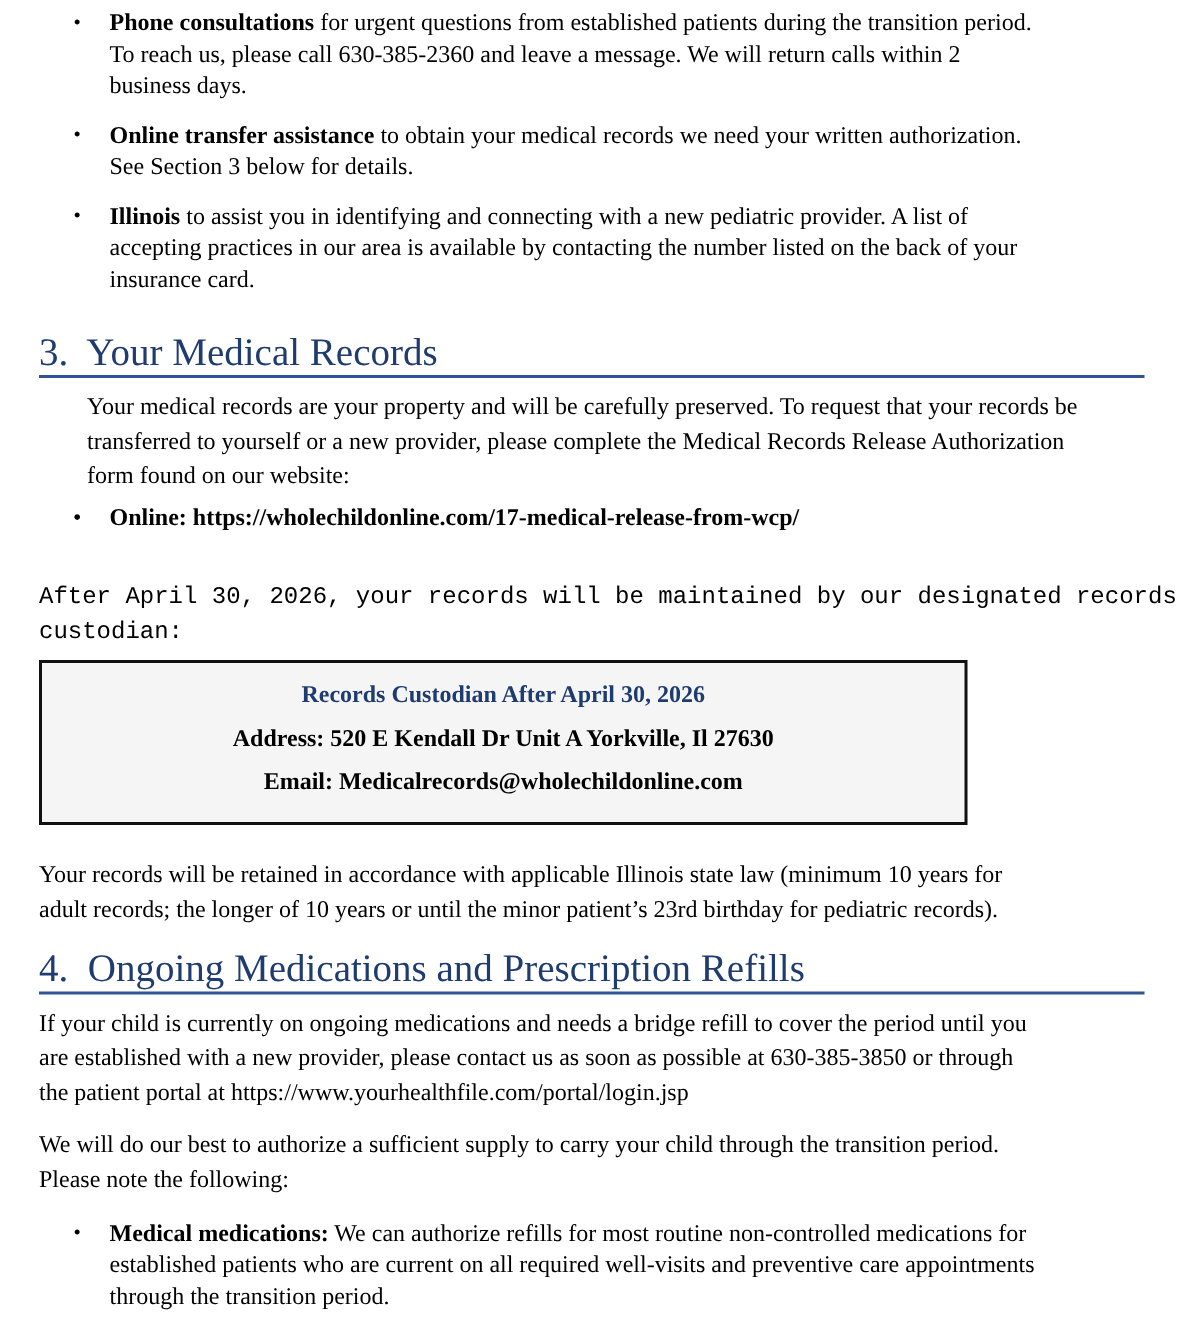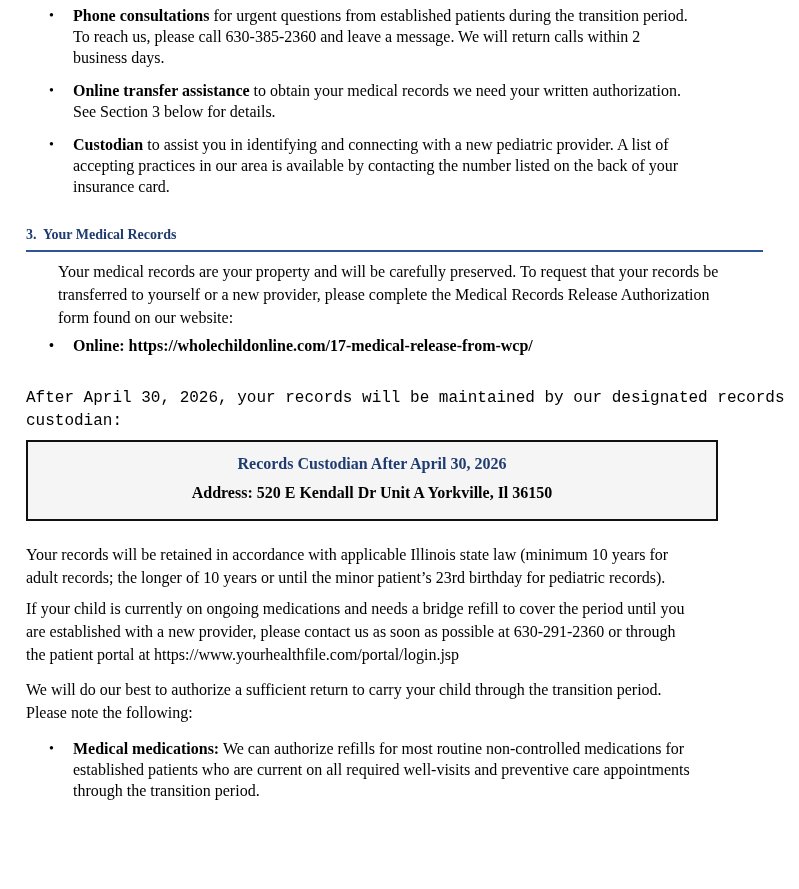--- a/index.html
+++ b/index.html
@@ -43,42 +43,42 @@
   }
   .btext {
     flex: 1 1 auto;
     white-space: pre-line;
   }
   .btext b { font-weight: 700; }
   
   .sec-heading {
     width: 737px;
     margin: 0;
-    font-size: 14px;
-    font-weight: 700;
+    font-size: 26px;
+    font-weight: 400;
     line-height: 23px;
     color: #1F3C70;
     border-bottom: 2px solid #2F5496;
     padding-bottom: 4px;
     white-space: pre-line;
   }
   .sec3-heading { margin-top: 26px; }
   .sec4-heading { margin-top: 16px; }
   .intro-para   { margin-top: 8px; margin-left: 32px; }
   .online-bullet { margin-top: 6px; font-weight: 700; }
   .after-para   { margin-top: 31px; font-family: Liberation Mono, monospace; }
   .retention-para { margin-top: 22px; }
   .sec4-intro   { margin-top: 8px; }
   .supply-para  { margin-top: 12px; }
   .routine-bullet { margin-top: 14px; }
   
   .custodian-box {
     box-sizing: border-box;
     margin-top: 7px;
-    width: 692px;
+    width: 619px;
     border: 2px solid #111111;
     background: #F5F5F5;
     padding: 7px 10px 12px 10px;
     text-align: center;
   }
   .box-line {
     line-height: 29px;
     font-weight: 700;
     white-space: pre-line;
   }
@@ -96,53 +96,55 @@
 To reach us, please call 630-385-2360 and leave a message. We will return calls within 2
 business days.</span></div>
     </div>
     <div class="bullet-item">
       <span class="marker">•</span>
       <div class="btext"><b>Online transfer assistance</b><span> to obtain your medical records we need your written authorization.
 See Section 3 below for details.</span></div>
     </div>
     <div class="bullet-item">
       <span class="marker">•</span>
-      <div class="btext"><b>Custodian</b><span> to assist you in identifying and connecting with a new pediatric provider. A list of
+      <div class="btext"><b>Illinois</b><span> to assist you in identifying and connecting with a new pediatric provider. A list of
 accepting practices in our area is available by contacting the number listed on the back of your
 insurance card.</span></div>
     </div>
   </div>
 
   <h2 class="sec-heading sec3-heading">3.&nbsp; Your Medical Records</h2>
 
   <p class="para intro-para">Your medical records are your property and will be carefully preserved. To request that your records be
 transferred to yourself or a new provider, please complete the Medical Records Release Authorization
 form found on our website:</p>
 
   <div class="bullet-item online-bullet">
     <span class="marker">•</span>
     <div class="btext">Online: https://wholechildonline.com/17-medical-release-from-wcp/</div>
   </div>
 
   <p class="para after-para">After April 30, 2026, your records will be maintained by our designated records custodian:</p>
 
   <div class="custodian-box">
     <div class="box-line box-title">Records Custodian After April 30, 2026</div>
-    <div class="box-line">Address: 520 E Kendall Dr Unit A Yorkville, Il 36150</div>
+    <div class="box-line">Address: 520 E Kendall Dr Unit A Yorkville, Il 27630</div>
+    <div class="box-line">Email: Medicalrecords@wholechildonline.com</div>
   </div>
 
   <p class="para retention-para">Your records will be retained in accordance with applicable Illinois state law (minimum 10 years for
 adult records; the longer of 10 years or until the minor patient’s 23rd birthday for pediatric records).</p>
 
+  <h2 class="sec-heading sec4-heading">4.&nbsp; Ongoing Medications and Prescription Refills</h2>
 
   <p class="para sec4-intro">If your child is currently on ongoing medications and needs a bridge refill to cover the period until you
-are established with a new provider, please contact us as soon as possible at 630-291-2360 or through
+are established with a new provider, please contact us as soon as possible at 630-385-3850 or through
 the patient portal at https://www.yourhealthfile.com/portal/login.jsp</p>
 
-  <p class="para supply-para">We will do our best to authorize a sufficient return to carry your child through the transition period.
+  <p class="para supply-para">We will do our best to authorize a sufficient supply to carry your child through the transition period.
 Please note the following:</p>
 
   <div class="bullet-item routine-bullet">
     <span class="marker">•</span>
     <div class="btext"><b>Medical medications:</b><span> We can authorize refills for most routine non-controlled medications for
 established patients who are current on all required well-visits and preventive care appointments
 through the transition period.</span></div>
   </div>
 
 </div>

